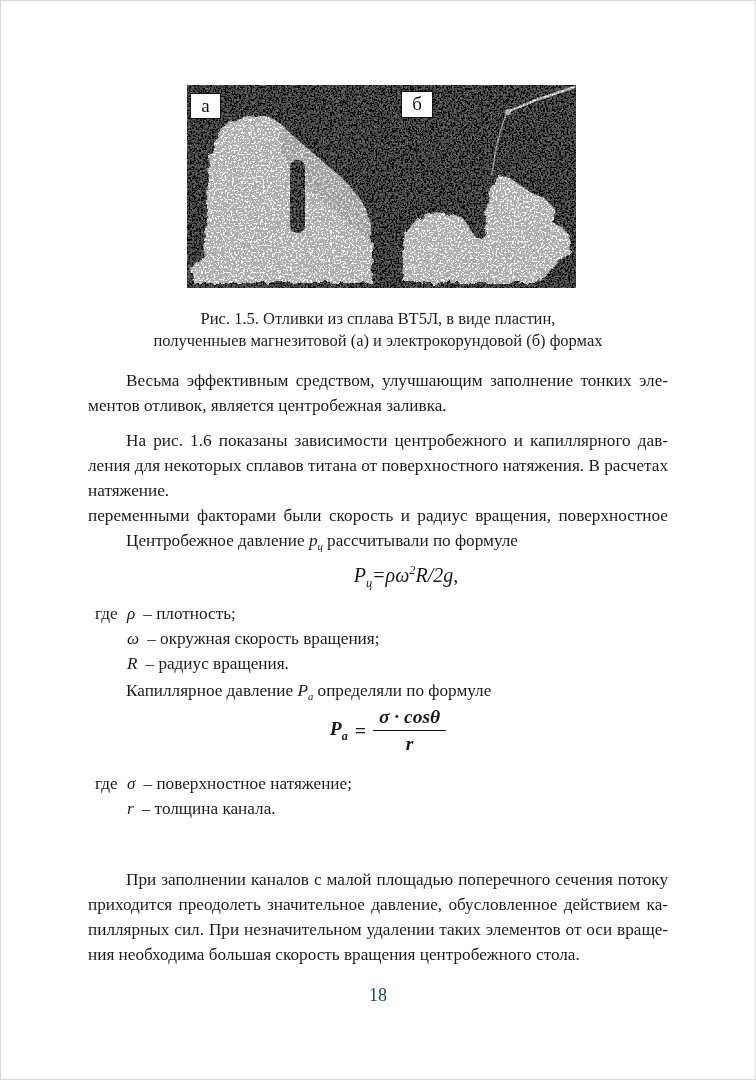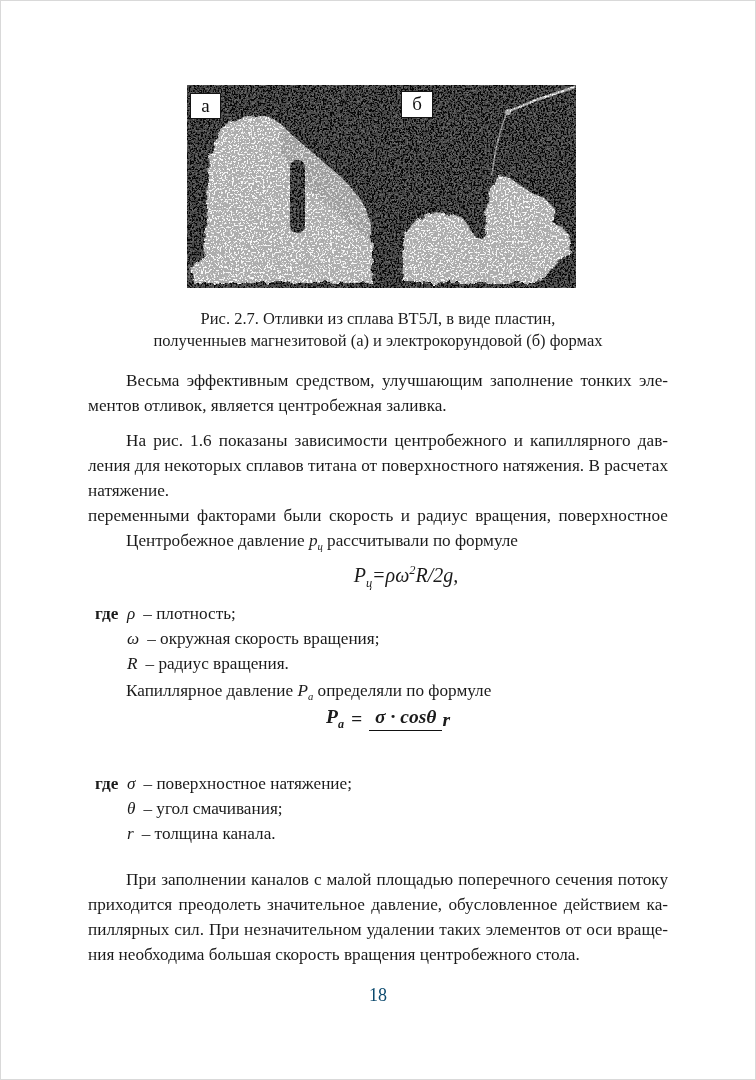--- a/index.html
+++ b/index.html
@@ -43,39 +43,39 @@
   .para { position:absolute; left:88px; width:580px; font-size:17.2px; line-height:25px; }
   .line { white-space:nowrap; }
   .just { text-align:justify; text-align-last:justify; }
   .indent { text-indent:38px; }
   .iv { font-style:italic; }
   sub { font-size:0.62em; }
   sup { font-size:0.62em; }
 
   
   .where { position:absolute; left:88px; width:580px; font-size:17.2px; line-height:25px; }
-  .where-label { position:absolute; left:7px; top:0;font-weight:bold; }
+  .where-label { position:absolute; left:7px; top:0; }
   .wrow { padding-left:39px; white-space:nowrap; }
   .wsym { font-style:italic; margin-right:8px; }
 
   
   .formula { position:absolute; left:102px; width:580px; text-align:center; }
   .f1 {
     top:556px; font-size:20px; line-height:28px;
     font-style:italic; transform:translateX(14px);
   }
   .f1 sub, .f1 sup { font-style:italic; }
   .f2 {
     top:706px;
     display:flex; justify-content:center; align-items:center;
     font-size:19.5px; font-weight:bold; font-style:italic;
     transform:translateX(-4px);
   }
   .f2 .f2eq { margin:0 7px; }
-  .frac { display:inline-flex; align-items:center; vertical-align:middle; }
+  .frac { display:inline-flex; flex-direction:column; align-items:center; vertical-align:middle; }
   .frac .num { padding:0 6px 2px 6px; border-bottom:1.6px solid #111; line-height:22px; }
   .frac .den { padding-top:2px; line-height:22px; }
 
   
   .page-number {
     position:absolute; left:0; top:985px; width:756px;
     text-align:center; font-size:18px; color:#0c4a6e;
   }
 </style>
 </head>
@@ -116,21 +116,21 @@
       <path d="M 319 29 C 313 45, 308 62, 305 90" stroke="#d9d9d9" stroke-width="1.5" opacity="0.75" fill="none"></path>
 
       <rect width="389" height="203" filter="url(#spkw)" opacity="0.4"></rect>
       <rect width="389" height="203" filter="url(#spkb)" opacity="0.3"></rect>
     </svg>
     <div class="photo-label label-a">а</div>
     <div class="photo-label label-b">б</div>
   </div>
 
   <div class="caption">
-    <div>Рис. 2.7. Отливки из сплава ВТ5Л, в виде пластин,</div>
+    <div>Рис. 1.5. Отливки из сплава ВТ5Л, в виде пластин,</div>
     <div>полученныев магнезитовой (а) и электрокорундовой (б) формах</div>
   </div>
 
   <div class="para" style="top:368px">
     <div class="line just indent">Весьма эффективным средством, улучшающим заполнение тонких эле-</div>
     <div class="line">ментов отливок, является центробежная заливка.</div>
   </div>
 
   <div class="para" style="top:428px">
     <div class="line just indent">На рис. 1.6 показаны зависимости центробежного и капиллярного дав-</div>
@@ -163,21 +163,20 @@
     <span class="f2eq">=</span>
     <span class="frac">
       <span class="num">σ · cosθ</span>
       <span class="den">r</span>
     </span>
   </div>
 
   <div class="where" style="top:771px">
     <span class="where-label">где</span>
     <div class="wrow"><span class="wsym">σ</span><span>– поверхностное натяжение;</span></div>
-    <div class="wrow"><span class="wsym">θ</span><span>– угол смачивания;</span></div>
     <div class="wrow"><span class="wsym">r</span><span>– толщина канала.</span></div>
   </div>
 
   <div class="para" style="top:867px">
     <div class="line just indent">При заполнении каналов с малой площадью поперечного сечения потоку</div>
     <div class="line just">приходится преодолеть значительное давление, обусловленное действием ка-</div>
     <div class="line just">пиллярных сил. При незначительном удалении таких элементов от оси враще-</div>
     <div class="line">ния необходима большая скорость вращения центробежного стола.</div>
   </div>
 

